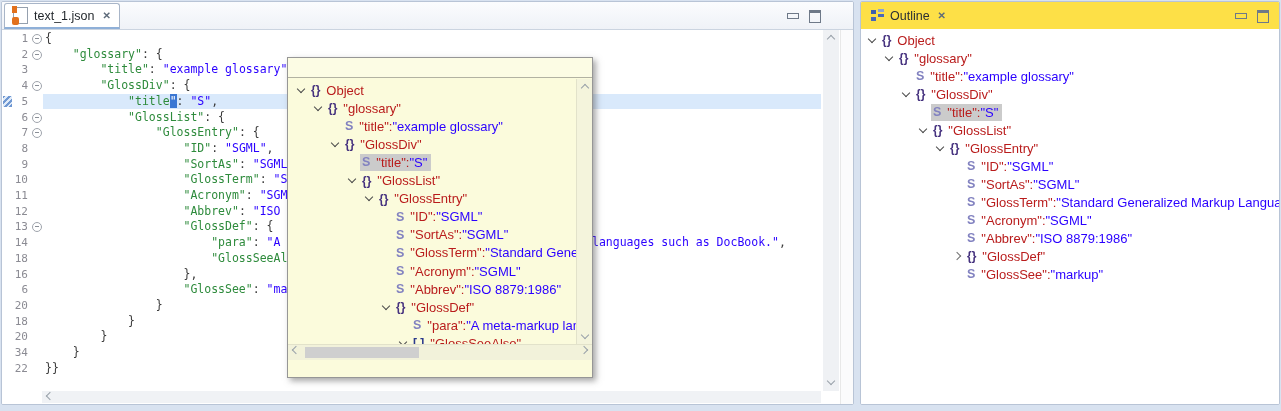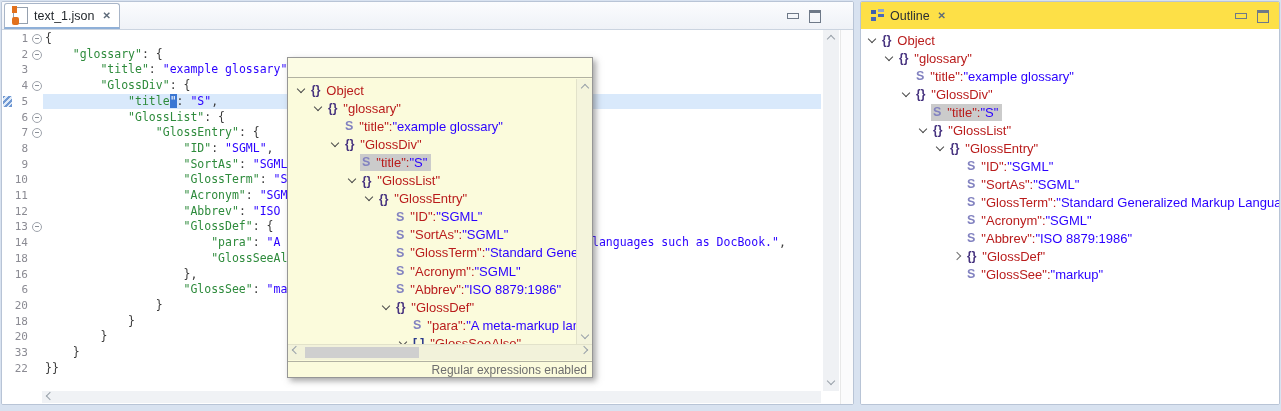--- a/index.html
+++ b/index.html
@@ -118,21 +118,21 @@
           <div class="line" style="top: 158px;"><span class="ln">11</span><span class="codetxt"><span class="sg-p">                    </span><span class="sg-k">"Acronym"</span><span class="sg-p">: </span><span class="sg-v">"SGML"</span><span class="sg-p">,</span></span></div>
           <div class="line" style="top: 173.7px;"><span class="ln">12</span><span class="codetxt"><span class="sg-p">                    </span><span class="sg-k">"Abbrev"</span><span class="sg-p">: </span><span class="sg-v">"ISO 8879:1986"</span><span class="sg-p">,</span></span></div>
           <div class="line" style="top: 189.4px;"><span class="ln">13</span><span class="foldc"></span><span class="codetxt"><span class="sg-p">                    </span><span class="sg-k">"GlossDef"</span><span class="sg-p">: {</span></span></div>
           <div class="line" style="top: 205.1px;"><span class="ln">14</span><span class="codetxt"><span class="sg-p">                        </span><span class="sg-k">"para"</span><span class="sg-p">: </span><span class="sg-v">"A meta-markup language, used to create markup languages such as DocBook."</span><span class="sg-p">,</span></span></div>
           <div class="line" style="top: 220.8px;"><span class="ln">18</span><span class="codetxt"><span class="sg-p">                        </span><span class="sg-k">"GlossSeeAlso"</span><span class="sg-p">: [</span><span class="sg-v">"GML"</span><span class="sg-p">, </span><span class="sg-v">"XML"</span><span class="sg-p">]</span></span></div>
           <div class="line" style="top: 236.5px;"><span class="ln">16</span><span class="codetxt"><span class="sg-p">                    },</span></span></div>
           <div class="line" style="top: 252.2px;"><span class="ln">6</span><span class="codetxt"><span class="sg-p">                    </span><span class="sg-k">"GlossSee"</span><span class="sg-p">: </span><span class="sg-v">"markup"</span></span></div>
           <div class="line" style="top: 267.9px;"><span class="ln">20</span><span class="codetxt"><span class="sg-p">                }</span></span></div>
           <div class="line" style="top: 283.6px;"><span class="ln">18</span><span class="codetxt"><span class="sg-p">            }</span></span></div>
           <div class="line" style="top: 299.3px;"><span class="ln">20</span><span class="codetxt"><span class="sg-p">        }</span></span></div>
-          <div class="line" style="top: 315px;"><span class="ln">33</span><span class="codetxt"><span class="sg-p">    }</span></span></div>
+          <div class="line" style="top: 315px;"><span class="ln">34</span><span class="codetxt"><span class="sg-p">    }</span></span></div>
           <div class="line" style="top: 330.7px;"><span class="ln">22</span><span class="codetxt"><span class="sg-p">}}</span></span></div>
         </div>
       <div class="vscroll">
         <span class="sar up"></span>
         <span class="sar down"></span>
       </div>
       <div class="overview"></div>
       <div class="hscroll">
         <span class="sar left"></span>
       </div>
@@ -266,21 +266,20 @@
       </div>
     <div class="pvscroll">
       <span class="sar up"></span>
       <span class="sar down"></span>
     </div>
     <div class="phscroll">
       <span class="sar left"></span>
       <span class="pthumb"></span>
       <span class="sar right"></span>
     </div>
-    <div class="pstatus">Regular expressions enabled</div>
   </div>
 
   <div class="pane outline-pane">
     <div class="outline-header">
       <div class="view-tab">
         <span class="outline-icon">
             <i></i>
             <i></i>
             <i></i>
             <i></i>

